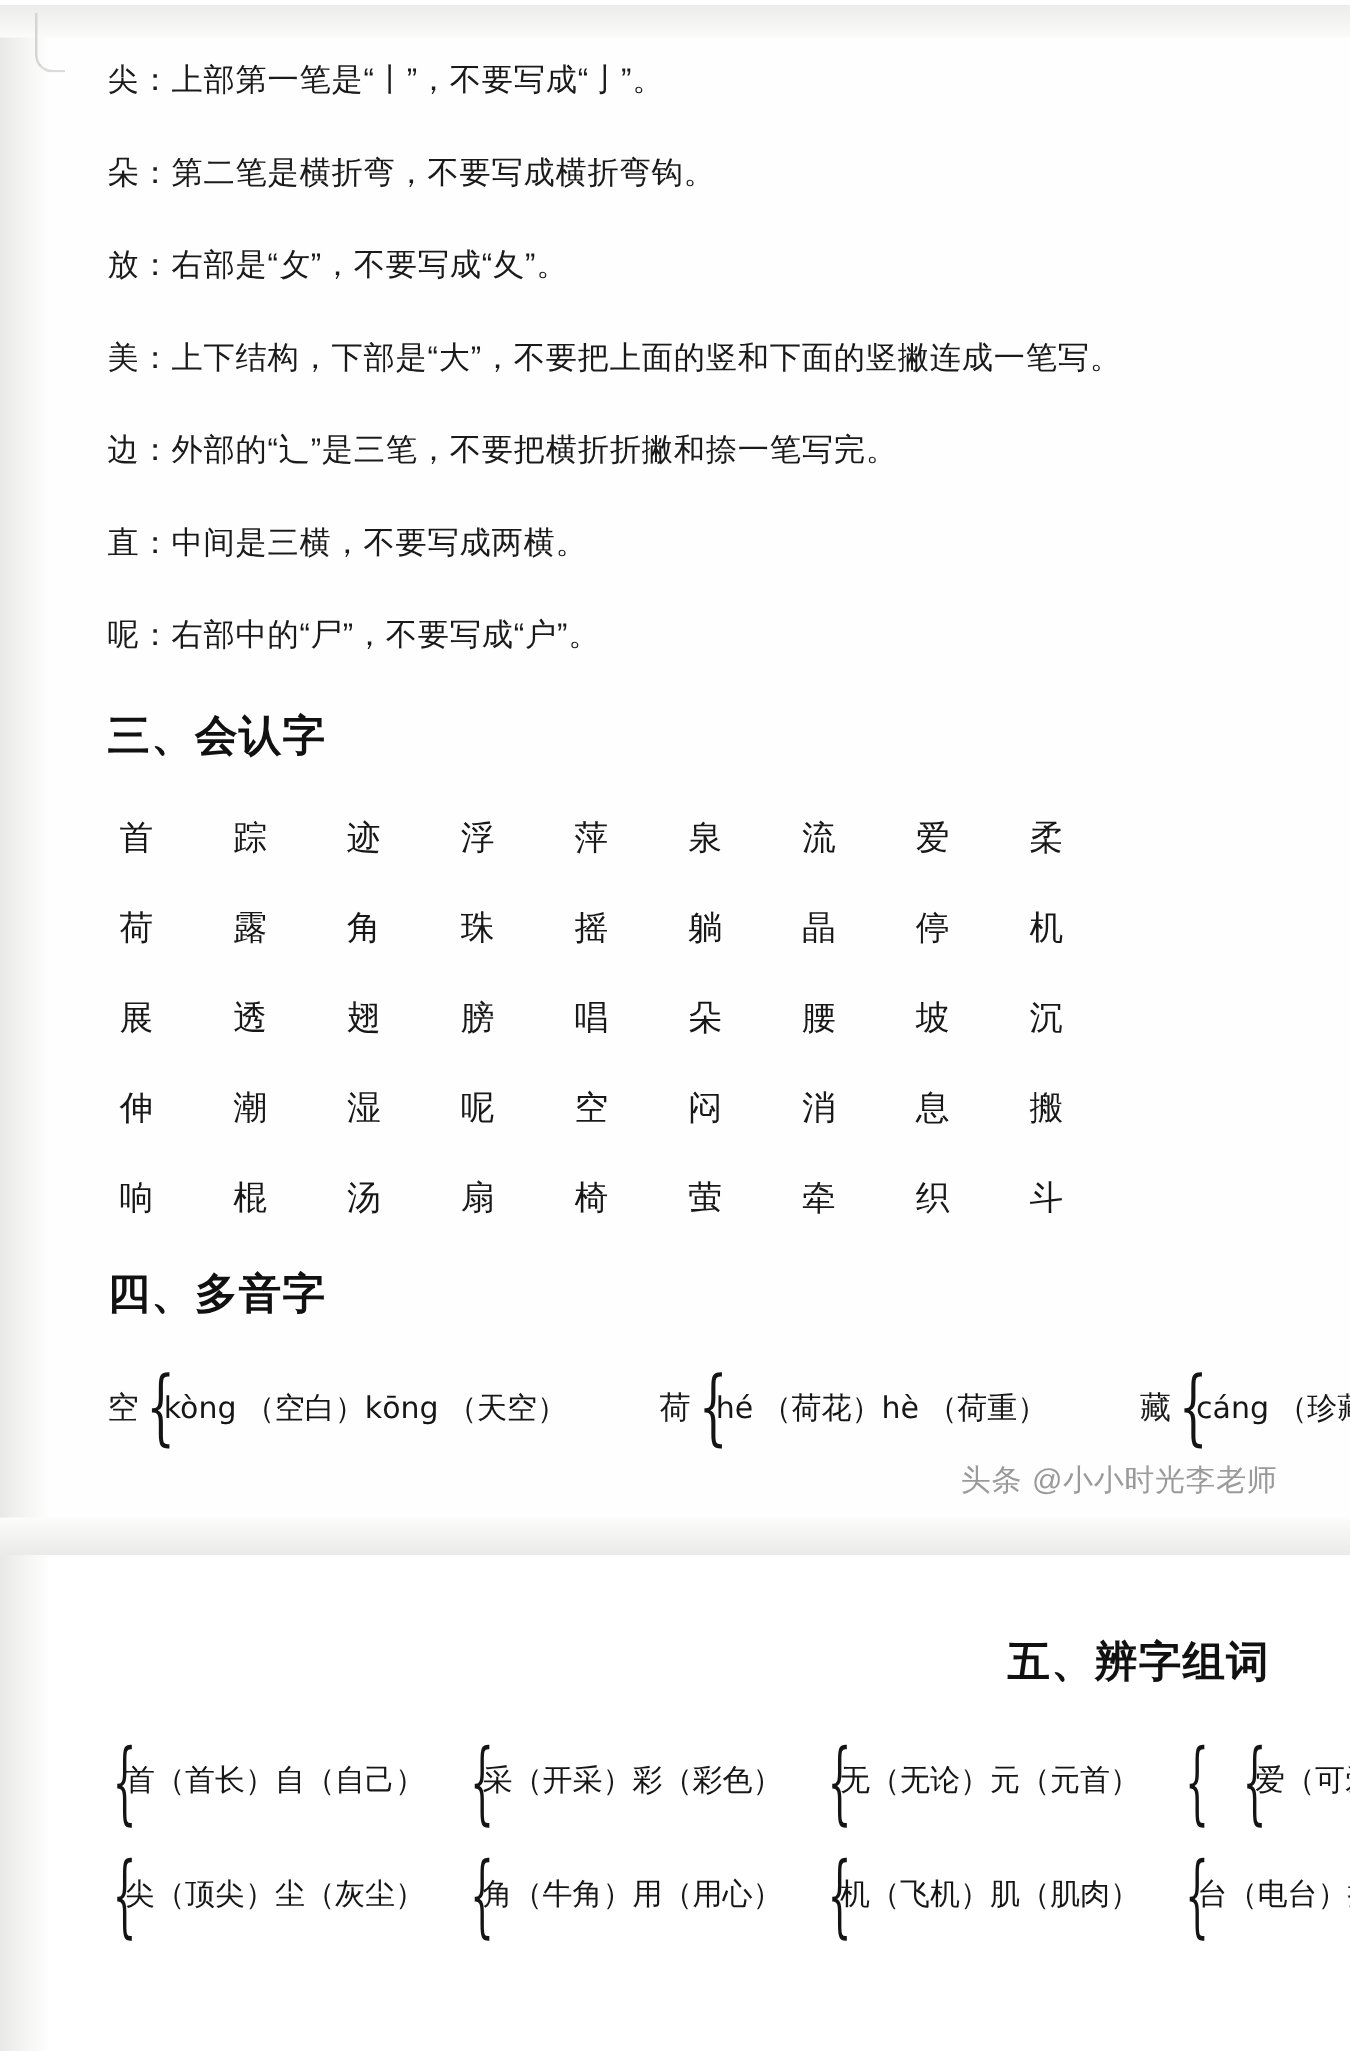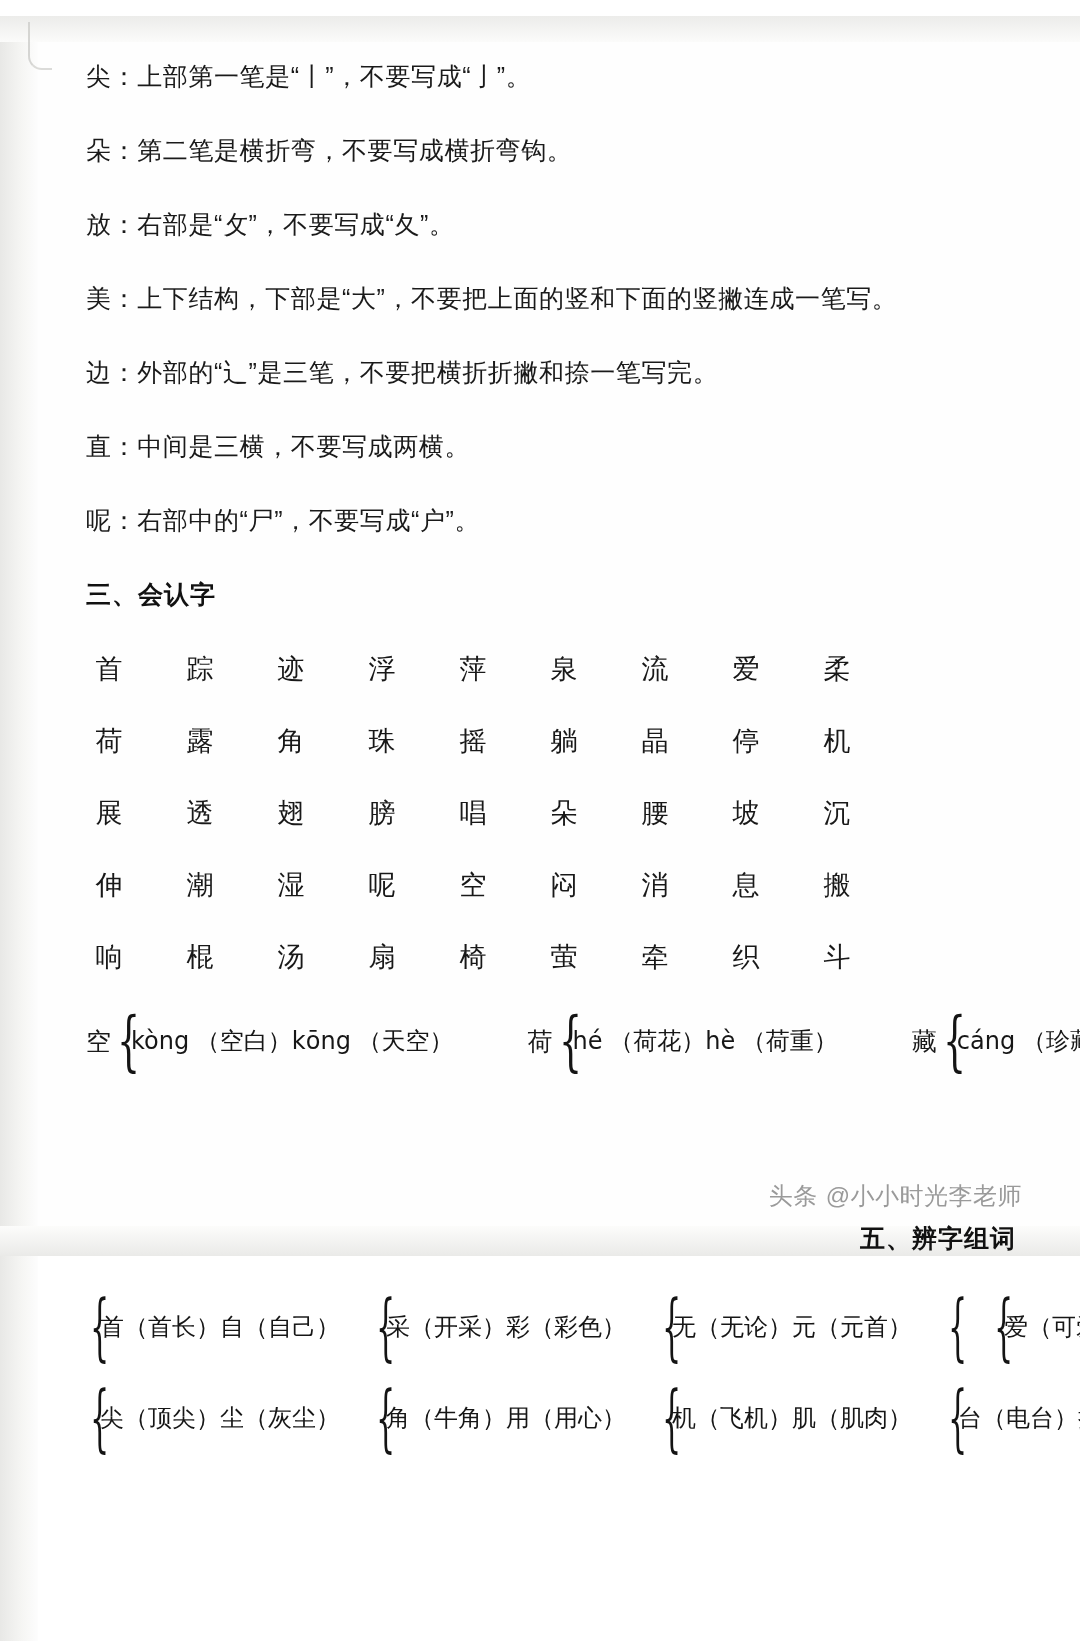--- a/index.html
+++ b/index.html
@@ -12,21 +12,21 @@
     height: 1641px;
     font-family: "Liberation Sans", "DejaVu Sans", sans-serif;
     color: #1c1c1c;
     position: relative;
     overflow: hidden;
   }
 
   
   .page {
     position: absolute;
-    left: 0; top: 16px;
+    left: 0; top: 4px;
     width: 1080px;
     height: 1240px;
     background: #fefefe;
   }
   
   .page-edge-left {
     position: absolute;
     left: 0; top: 0;
     width: 38px; height: 1641px;
     background: linear-gradient(to right, #e8e8e6 0%, #f5f5f3 55%, #fdfdfd 100%);
@@ -65,21 +65,21 @@
     font-size: 25px;
     line-height: 1.32;
     letter-spacing: .6px;
     margin-bottom: 41px;
     white-space: nowrap;
     color: #1a1a1a;
   }
 
   
   .section-heading {
-    font-size: 25px;
+    font-size: 34px;
     font-weight: 700;
     letter-spacing: 1px;
     color: #111;
     font-family: Liberation Mono, monospace;
   }
   #heading-recognize { margin-top: 6px; margin-bottom: 40px; }
   #heading-polyphone { margin-top: 34px; margin-bottom: 38px; }
   #heading-distinguish { margin-top: 150px; margin-bottom: 40px; text-align: right; }
 
   
@@ -257,20 +257,21 @@
           <div class="char-cell">汤</div>
           <div class="char-cell">扇</div>
           <div class="char-cell">椅</div>
           <div class="char-cell">萤</div>
           <div class="char-cell">牵</div>
           <div class="char-cell">织</div>
           <div class="char-cell">斗</div>
         </div>
       </div>
 
+    <div class="section-heading" id="heading-polyphone">四、多音字</div>
     <div class="polyphone-row" id="polyphone-row">
         <div class="poly-item">
           <span class="poly-char">空</span>
           <span class="brace">{</span>
           <div class="poly-readings">
             <div class="poly-reading"><span class="py">kòng</span> <span>（空白）</span></div>
             <div class="poly-reading"><span class="py">kōng</span> <span>（天空）</span></div>
           </div>
         </div>
         <div class="poly-item">

